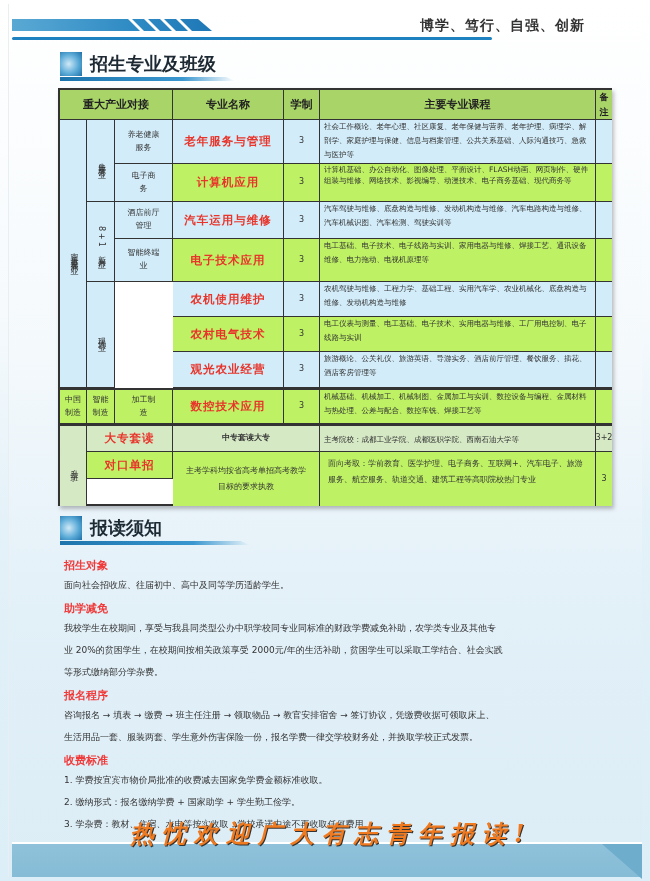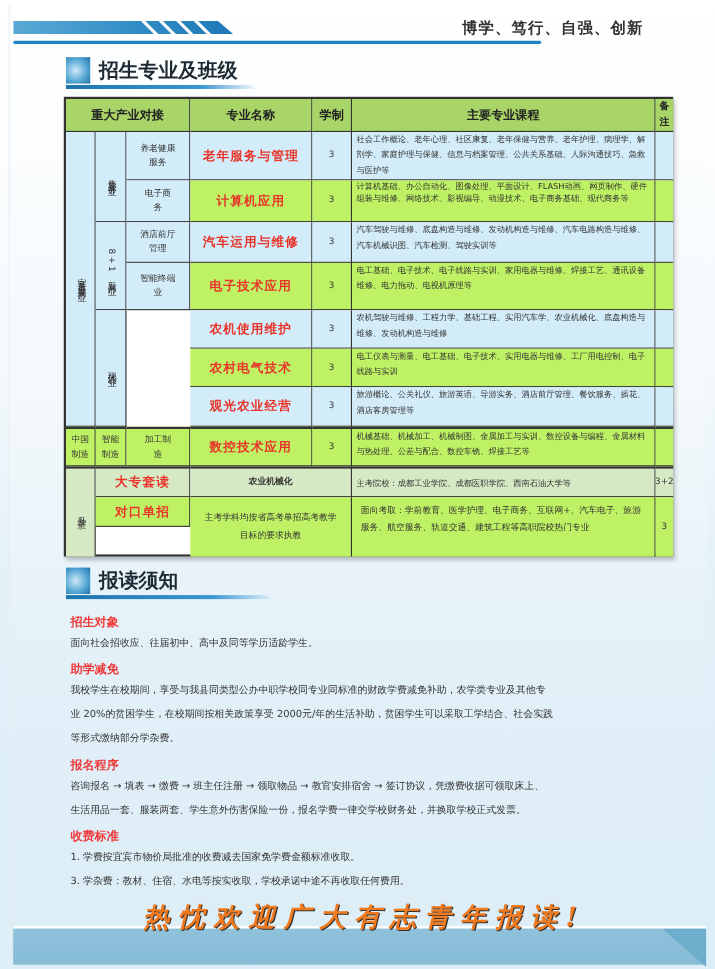--- a/index.html
+++ b/index.html
@@ -163,21 +163,21 @@
   <div class="cell yel sepline" style="left:27px;top:298px;width:28px;height:36px;padding:0 4px;">智能制造</div>
   <div class="cell yel sepline" style="left:55px;top:298px;width:58px;height:36px;padding:0 16px;">加工制造</div>
   <div class="cell yel major sepline" style="left:113px;top:298px;width:111px;height:36px;">数控技术应用</div>
   <div class="cell yel sepline" style="left:224px;top:298px;width:36px;height:36px;">3</div>
   <div class="cell yel course sepline" style="left:260px;top:298px;width:276px;height:36px;">机械基础、机械加工、机械制图、金属加工与实训、数控设备与编程、金属材料与热处理、公差与配合、数控车铣、焊接工艺等</div>
   <div class="cell yel sepline" style="left:536px;top:298px;width:16px;height:36px;border-right:none;"></div>
 
   <div class="cell grn vert sepline" style="left:0;top:334px;width:27px;height:82px;border-bottom:none;">升学班</div>
 
   <div class="cell grn major sepline" style="left:27px;top:334px;width:86px;height:28px;">大专套读</div>
-  <div class="cell grn sepline" style="left:113px;top:334px;width:147px;height:28px;font-weight:bold;">农业机械化</div>
+  <div class="cell grn sepline" style="left:113px;top:334px;width:147px;height:28px;font-weight:bold;">中专套读大专</div>
   <div class="cell grn course sepline" style="left:260px;top:334px;width:276px;height:28px;padding-top:7px;">主考院校：成都工业学院、成都医职学院、西南石油大学等</div>
   <div class="cell grn sepline" style="left:536px;top:334px;width:16px;height:28px;border-right:none;">3+2</div>
 
   <div class="cell yel major" style="left:27px;top:362px;width:86px;height:27px;">对口单招</div>
   <div class="cell yel" style="left:113px;top:362px;width:147px;height:54px;padding:0 12px;line-height:16px;border-bottom:none;">主考学科均按省高考单招高考教学目标的要求执教</div>
   <div class="cell yel course" style="left:260px;top:362px;width:276px;height:54px;padding:4px 8px;line-height:16px;font-size:8px;border-bottom:none;">面向考取：学前教育、医学护理、电子商务、互联网+、汽车电子、旅游服务、航空服务、轨道交通、建筑工程等高职院校热门专业</div>
   <div class="cell yel" style="left:536px;top:362px;width:16px;height:54px;border-right:none;border-bottom:none;">3</div>
 </div>
 
 <div class="section-head" style="left:60px; top:514px; width:200px;">
@@ -194,19 +194,20 @@
   <div class="note-p">我校学生在校期间，享受与我县同类型公办中职学校同专业同标准的财政学费减免补助，农学类专业及其他专</div>
   <div class="note-p">业 20%的贫困学生，在校期间按相关政策享受 2000元/年的生活补助，贫困学生可以采取工学结合、社会实践</div>
   <div class="note-p">等形式缴纳部分学杂费。</div>
 
   <div class="note-h">报名程序</div>
   <div class="note-p">咨询报名 → 填表 → 缴费 → 班主任注册 → 领取物品 → 教官安排宿舍 → 签订协议，凭缴费收据可领取床上、</div>
   <div class="note-p">生活用品一套、服装两套、学生意外伤害保险一份，报名学费一律交学校财务处，并换取学校正式发票。</div>
 
   <div class="note-h">收费标准</div>
   <div class="note-p">1. 学费按宜宾市物价局批准的收费减去国家免学费金额标准收取。</div>
+  <div class="note-p">2. 缴纳形式：报名缴纳学费 + 国家助学 + 学生勤工俭学。</div>
   <div class="note-p">3. 学杂费：教材、住宿、水电等按实收取，学校承诺中途不再收取任何费用。</div>
 </div>
 
 <div class="slogan">热忱欢迎广大有志青年报读!</div>
 <div class="bottom-band">
   <span class="corner"></span>
 </div>
 
 </body></html>

